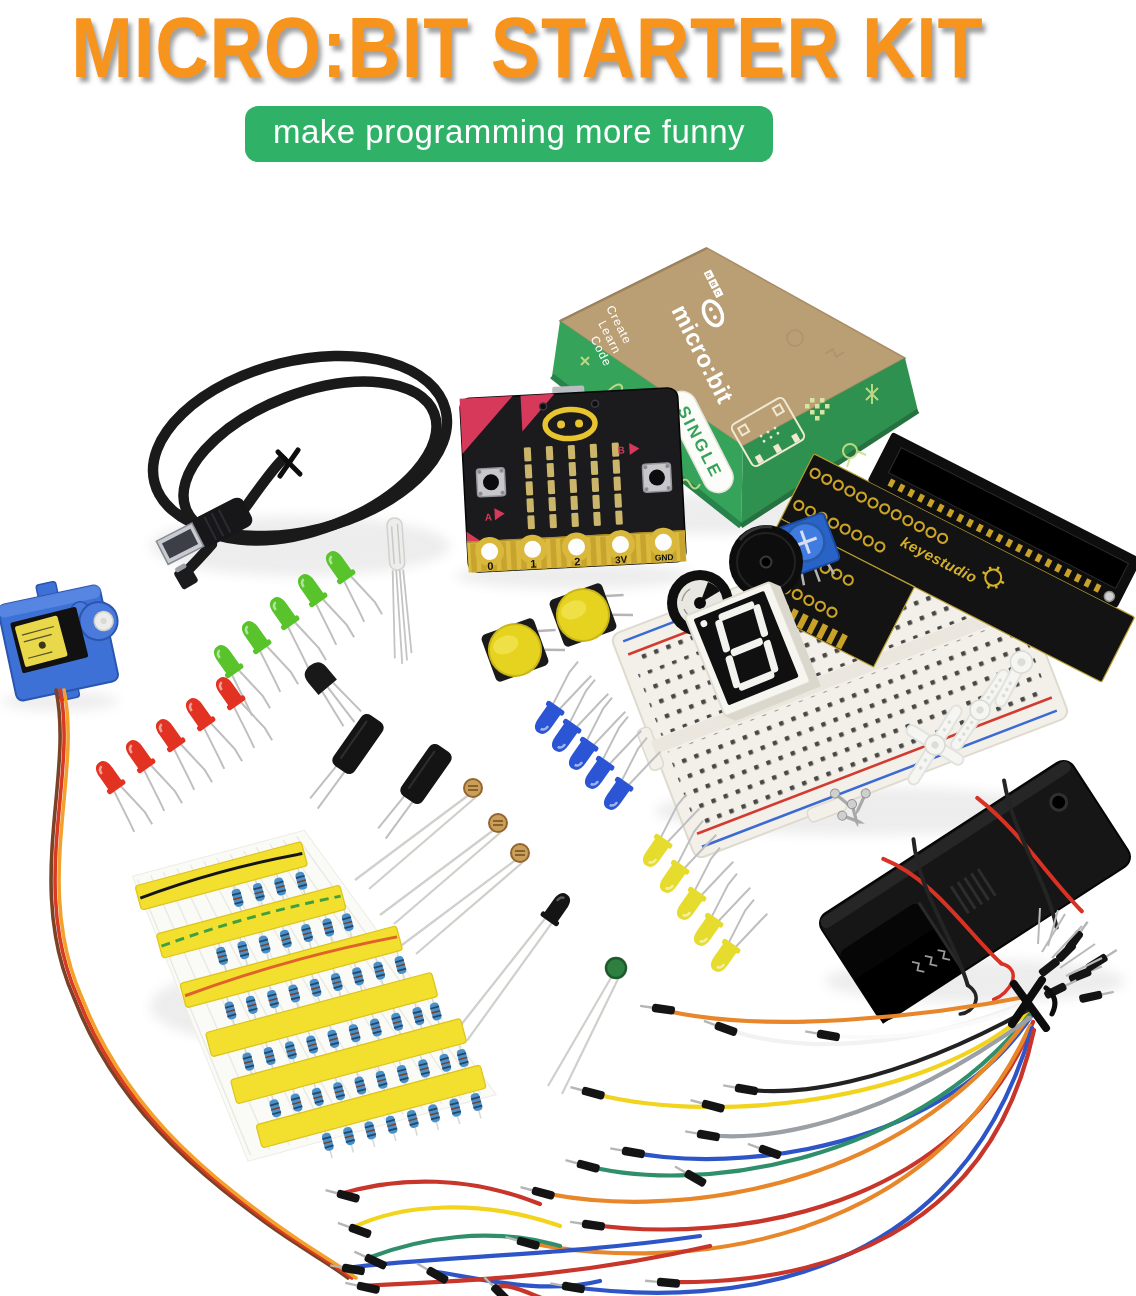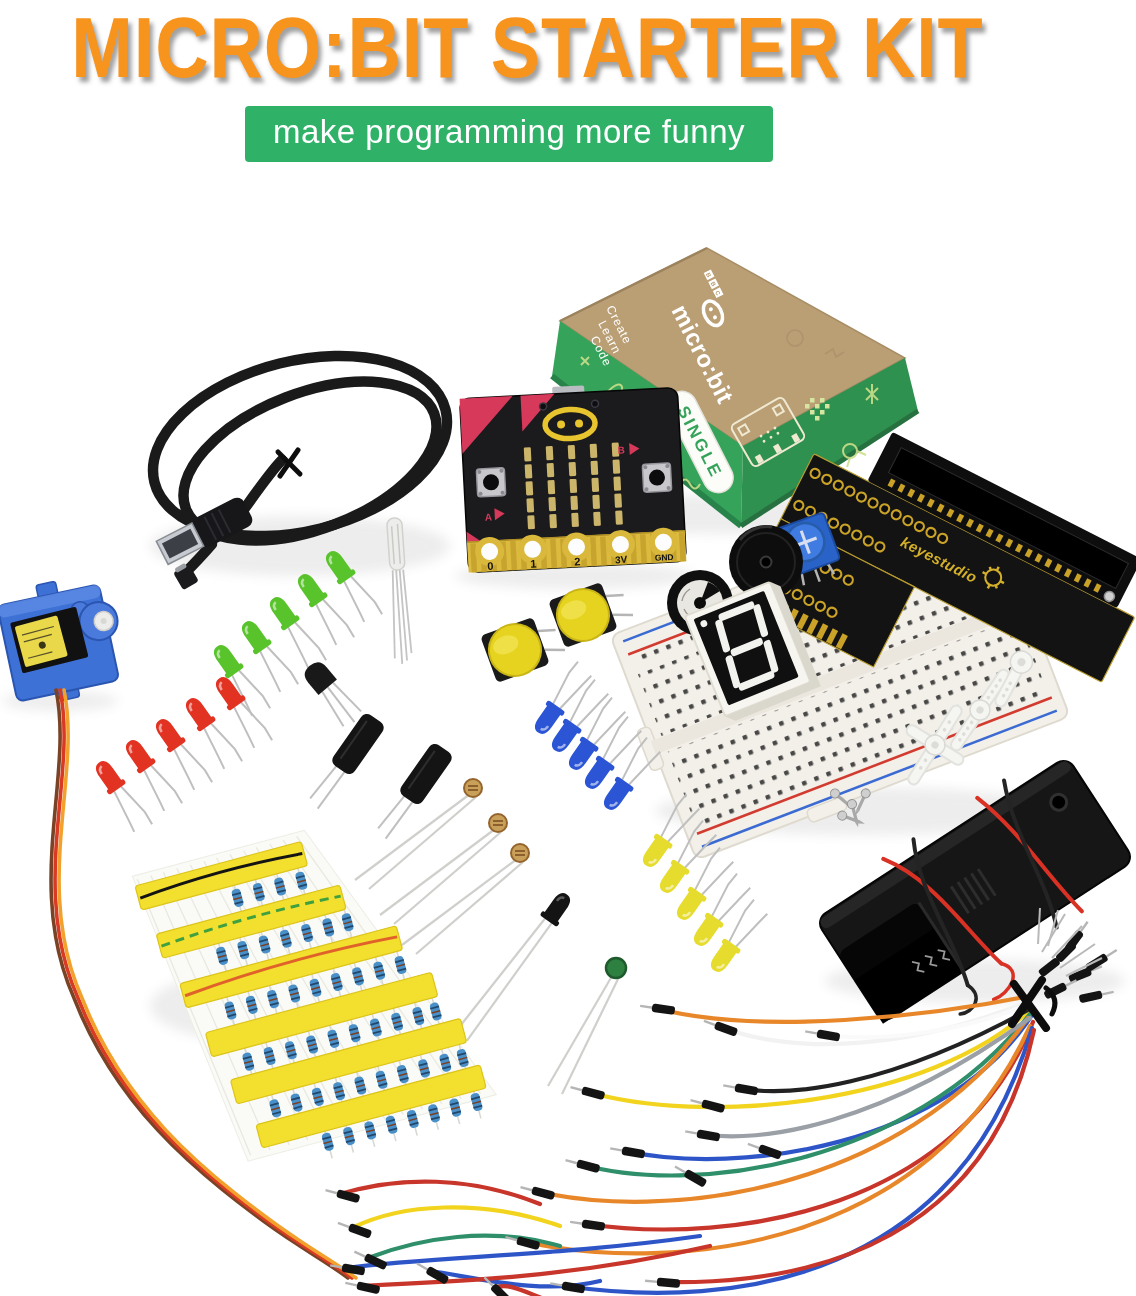--- a/index.html
+++ b/index.html
@@ -3,21 +3,21 @@
 <meta charset="utf-8">
 <style>
   html,body{margin:0;padding:0;background:#fff;}
   body{width:1136px;height:1296px;overflow:hidden;font-family:"Liberation Sans",sans-serif;}
   .page{position:relative;width:1018px;height:1296px;background:#fff;}
   .title{margin:0;padding-top:4px;text-align:center;font-size:86px;font-weight:700;
          line-height:1;color:#F7941E;white-space:nowrap;letter-spacing:1px;
          transform:scaleX(.86);transform-origin:50% 0;
          text-shadow:4px 5px 5px rgba(145,145,145,.85);}
   .banner{display:block;width:fit-content;margin:16px auto 0;background:#2FB168;color:#fff;
-          font-size:33px;font-weight:400;padding:7px 28px 11px;border-radius:4px;letter-spacing:.5px;}
+          font-size:33px;font-weight:400;padding:7px 28px 11px;border-radius:13px;letter-spacing:.5px;}
   svg.scene{position:absolute;left:0;top:246px;display:block;}
   svg text{font-family:"Liberation Sans",sans-serif;}
 </style>
 </head>
 <body>
 
 <div class="page">
   <header>
     <h1 class="title">MICRO:BIT STARTER KIT</h1>
     <div class="banner">

